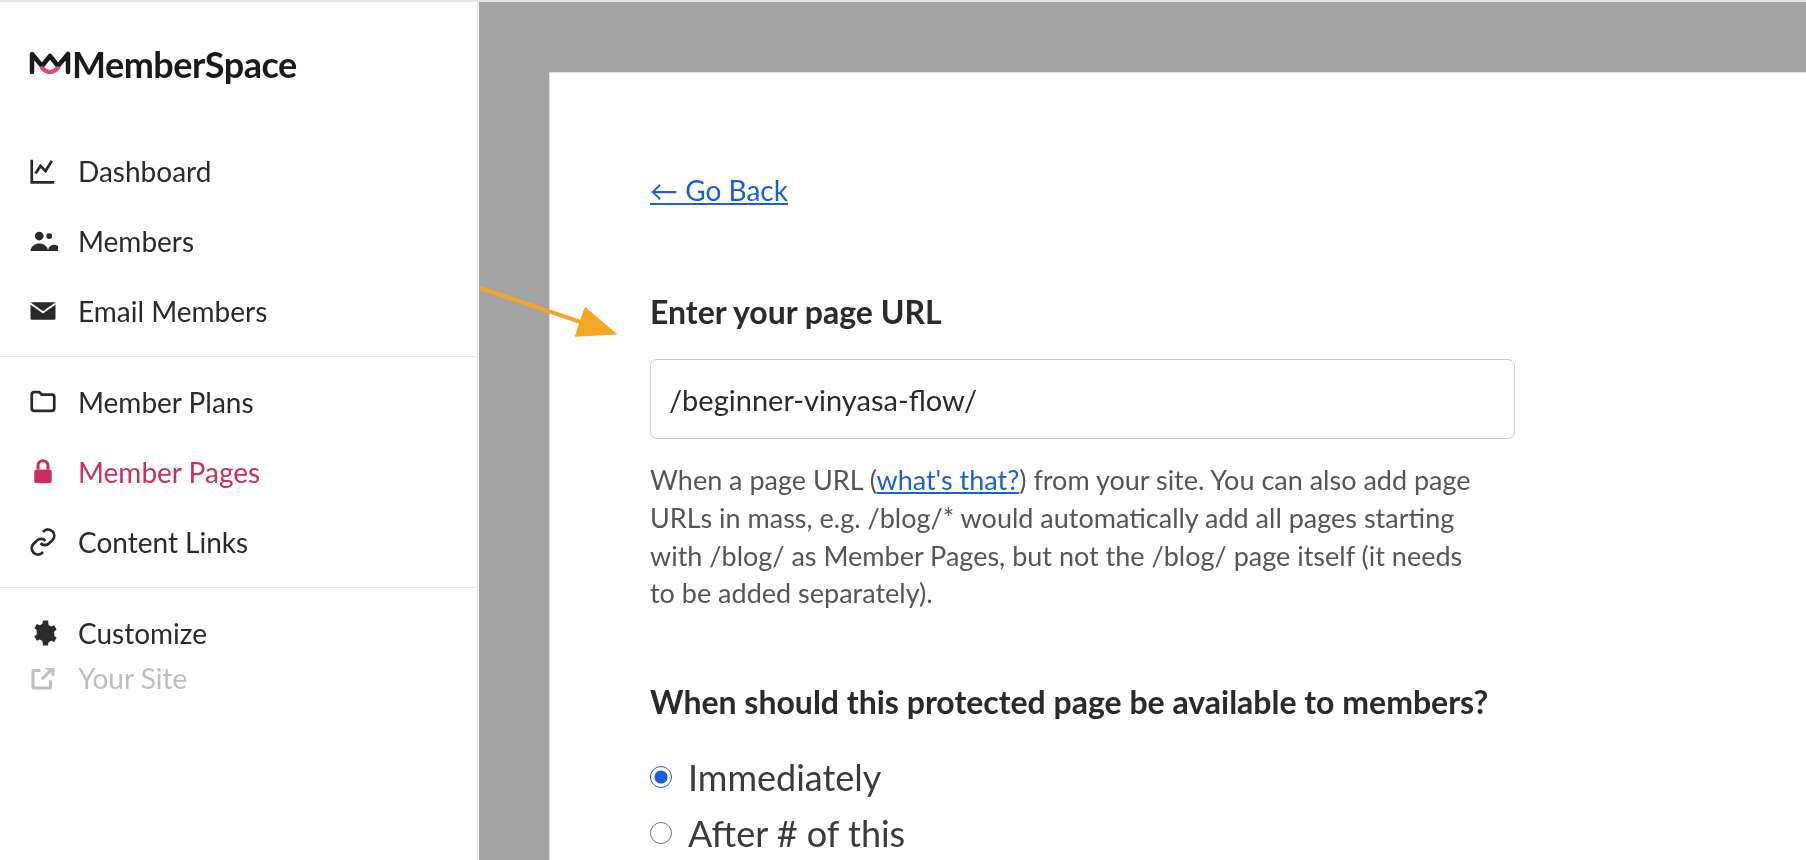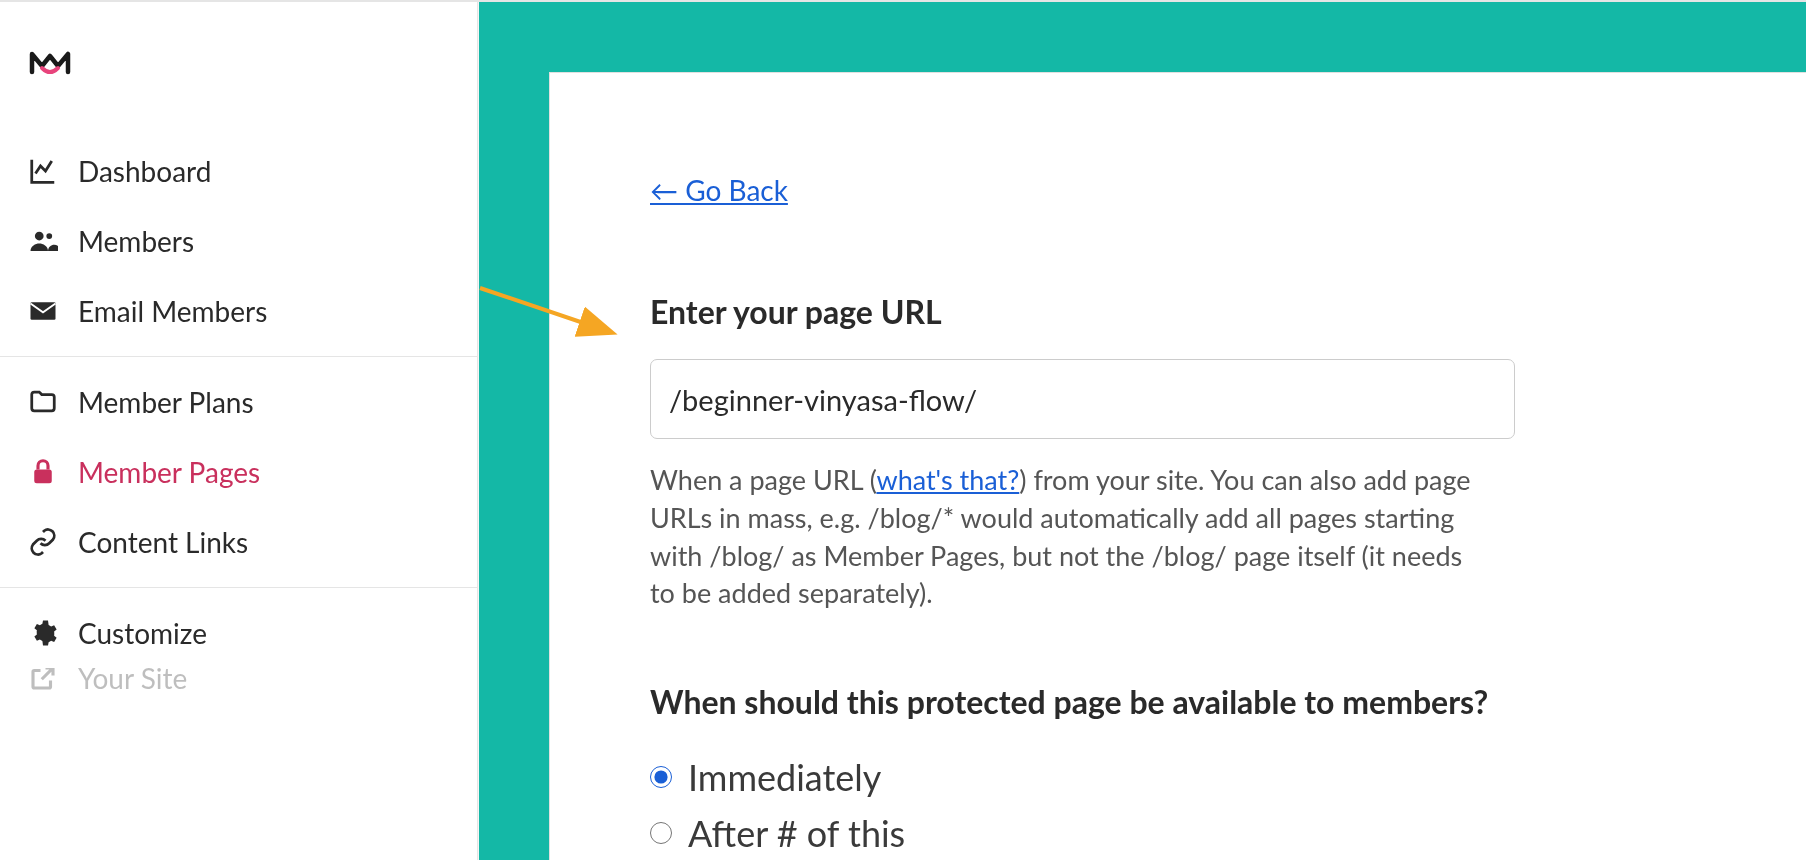--- a/index.html
+++ b/index.html
@@ -70,21 +70,21 @@
     .nav-icon svg {
       width: 30px;
       height: 30px;
     }
     .main {
       position: absolute;
       top: 2px;
       left: 479px;
       right: 0;
       height: 858px;
-      background: #14b8a6;
+      background: #a3a3a3;
     }
     .card {
       position: absolute;
       top: 70px;
       left: 70px;
       right: 0;
       background: #ffffff;
       border: 1px solid #e0e0e0;
       border-right: none;
       border-bottom: none;
@@ -161,21 +161,21 @@
 
 <div class="top-line"></div>
 
 <aside class="sidebar">
   <div class="logo">
     <span class="logo-mark">
       <svg width="44" height="34" viewBox="0 0 44 34">
         <path d="M 4 26 L 4 8 L 14 20 L 22 10 L 30 20 L 40 8 L 40 26" stroke="#1a1a1a" stroke-width="4.5" fill="none" stroke-linejoin="round" stroke-linecap="round"></path>
         <path d="M 14 22 Q 22 30 30 22" stroke="#e8447c" stroke-width="4" fill="none" stroke-linecap="round"></path>
       </svg>
-    </span>
+    </span><span>MemberSpace</span>
   </div>
 
   <div class="nav-group">
     <div class="nav-item">
       <span class="nav-icon">
         <svg viewBox="0 0 24 24">
             <path d="M3 3v18h18" stroke="#2a2a2a" stroke-width="2.2" fill="none"></path>
             <path d="M6 14l4-6 4 4 5-8" stroke="#2a2a2a" stroke-width="2.2" fill="none"></path>
           </svg>
       </span>

